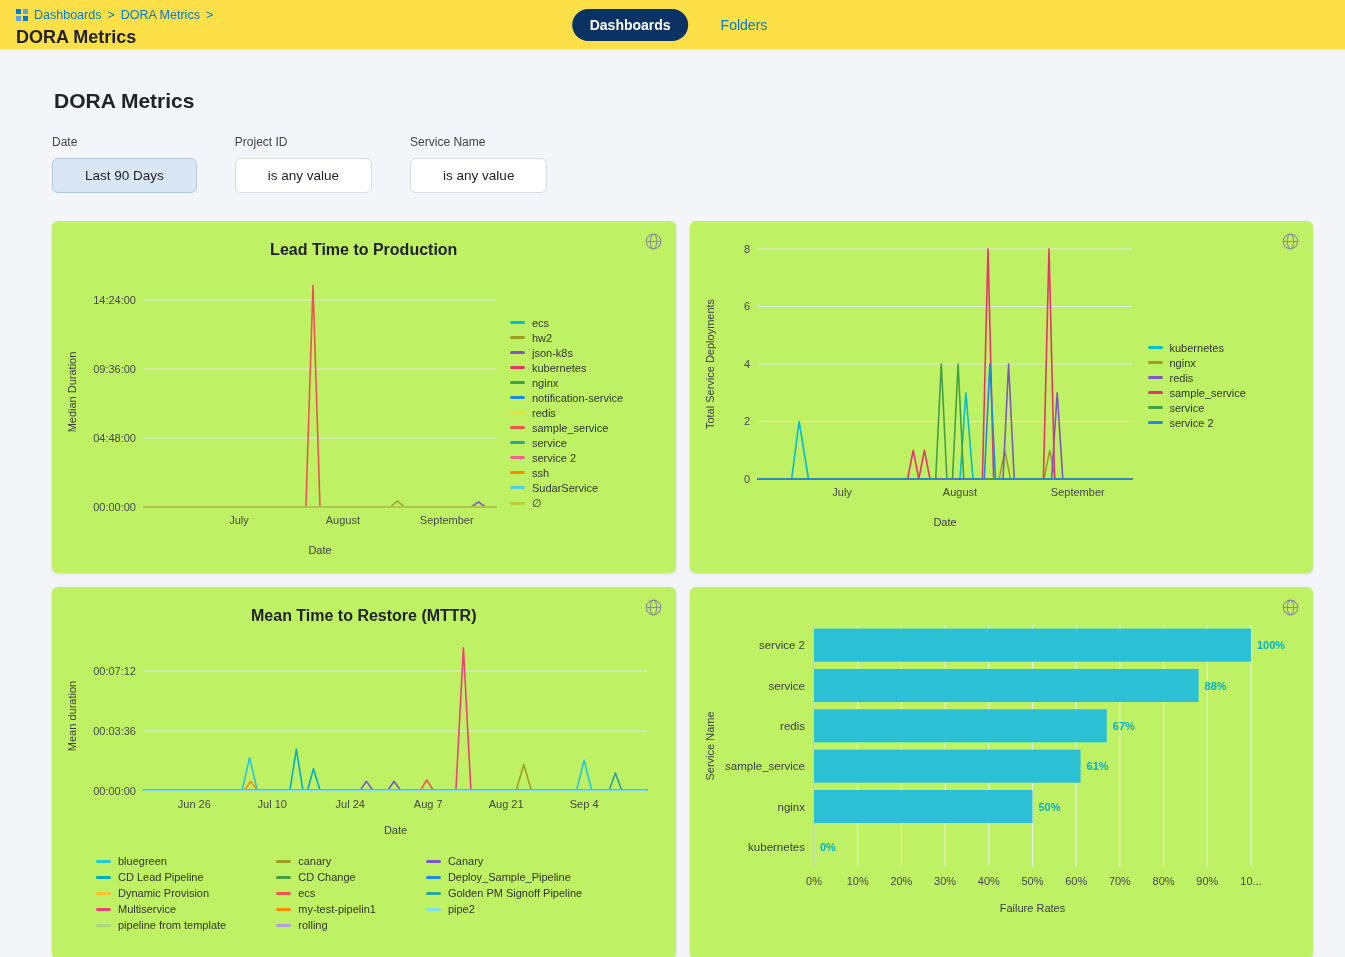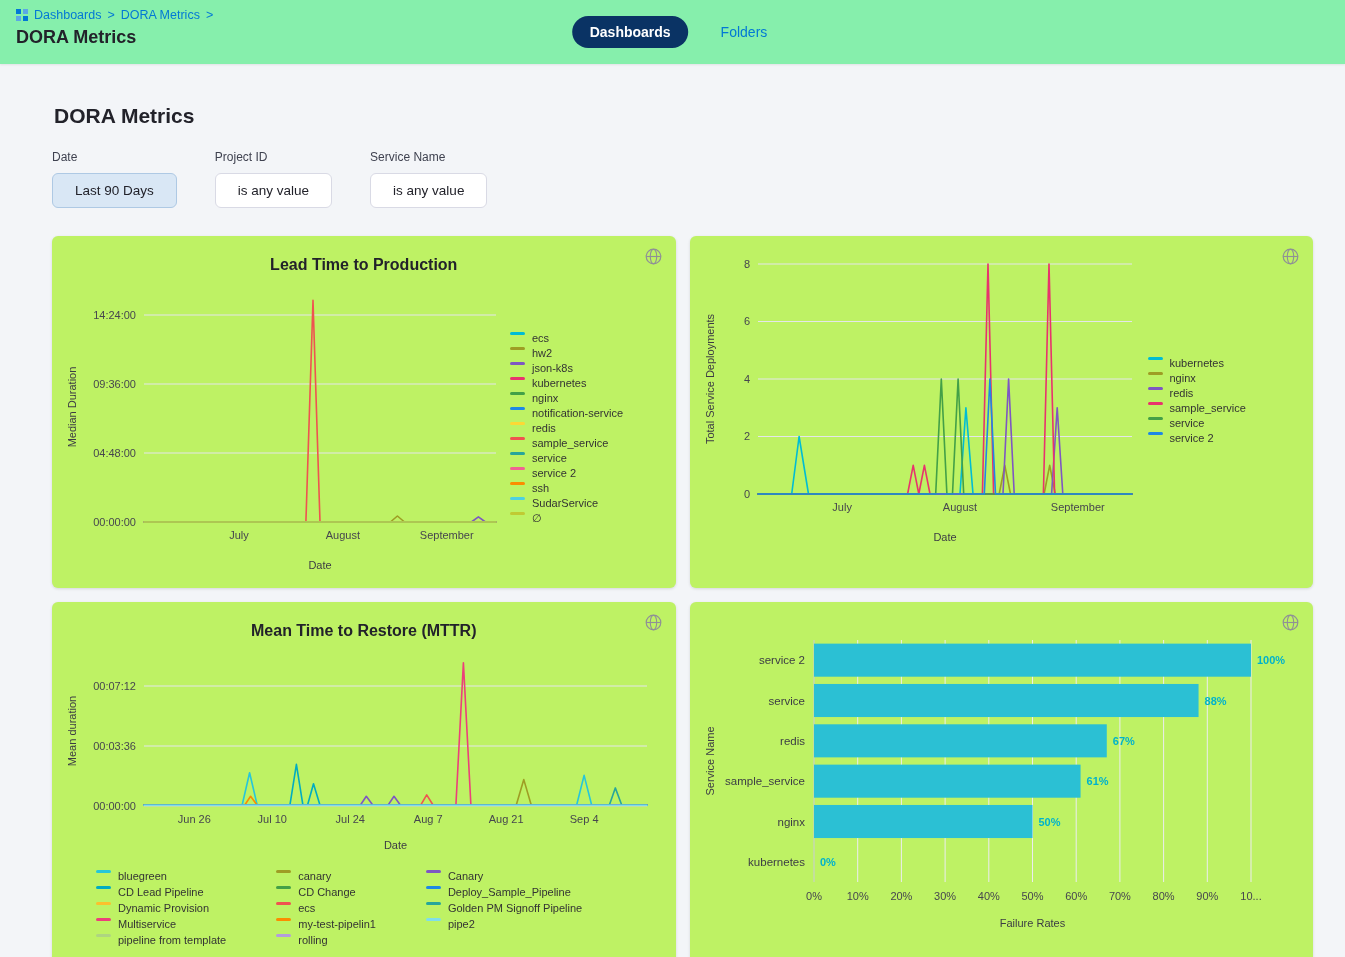--- a/index.html
+++ b/index.html
@@ -5,25 +5,25 @@
   * { box-sizing: border-box; }
   html,body { margin:0; padding:0; }
   body {
     font-family: "Liberation Sans", sans-serif;
     background: #f3f5f8;
     color: #22222a;
     width: 1345px;
   }
   
   .topbar {
-    background: #86efac;
+    background: #fde047;
     padding: 8px 24px 10px 16px;
     position: relative;
     box-shadow: 0 1px 2px rgba(0,0,0,.08);
-    height: 64px;
+    height: 49px;
   }
   .breadcrumb { display:flex; align-items:center; gap:6px; font-size:12.5px; }
   .breadcrumb .crumb { color:#0278d5; text-decoration:none; cursor:pointer; }
   .breadcrumb .sep { color:#0278d5; }
   .topbar-title { font-size:18px; font-weight:bold; margin-top:5px; color:#22222a; }
   .nav-pills {
     position:absolute; left:50%; top:50%; transform:translate(-50%,-50%);
     display:flex; align-items:center; gap:26px;
   }
   .pill-active {
@@ -34,37 +34,37 @@
   .pill-link {
     background:none; border:none; color:#0278d5; font-size:14px; cursor:pointer;
     font-family:"Liberation Sans",sans-serif;
   }
   
   main { padding: 16px 32px 24px 52px; }
   .page-title { font-size:21px; font-weight:bold; margin: 24px 0 22px 2px; }
   .filters { display:flex; gap:38px; margin-bottom:28px; }
   .filter-label { font-size:12px; color:#3f4250; margin-bottom:9px; }
   .filter-btn {
-    font-size:13.5px; padding:9px 22px; border-radius:6px;
+    font-size:13.5px; padding:9px 32px; border-radius:6px;
     border:1px solid #d9dae5; background:#fff; color:#22222a; cursor:pointer;
     font-family:"Liberation Sans",sans-serif;
   }
   .filter-btn.active { background:#d9e7f5; border-color:#aec9e4; }
   
   .grid { display:grid; grid-template-columns:1fr 1fr; gap:14px; }
   .card {
     background:#bef264; border-radius:6px; box-shadow:0 1px 3px rgba(0,0,0,.12);
     padding:12px 12px 8px; position:relative;
   }
   .card-title { text-align:center; font-size:16px; font-weight:bold; margin:8px 0 2px; }
   .globe { position:absolute; top:12px; right:14px; width:17px; height:17px; }
   .chart-row { display:flex; align-items:center; }
   .svg-mount { flex:0 0 auto; }
   .legend-right { display:flex; flex-direction:column; gap:3px; margin-left:6px; }
-  .legend-item { display:flex; gap:7px; font-size:11px; color:#333; cursor:pointer; }
+  .legend-item { display:flex; align-items:center; gap:7px; font-size:11px; color:#333; cursor:pointer; }
   .swatch { width:15px; height:3px; border-radius:2px; flex:none; }
   .legend-cols { display:flex; gap:50px; margin:10px 0 20px 32px; }
   .legend-col { display:flex; flex-direction:column; gap:4px; }
   svg text { font-family:"Liberation Sans",sans-serif; }
 </style>
 </head>
 <body>
 
 <header class="topbar">
   <div class="breadcrumb">

